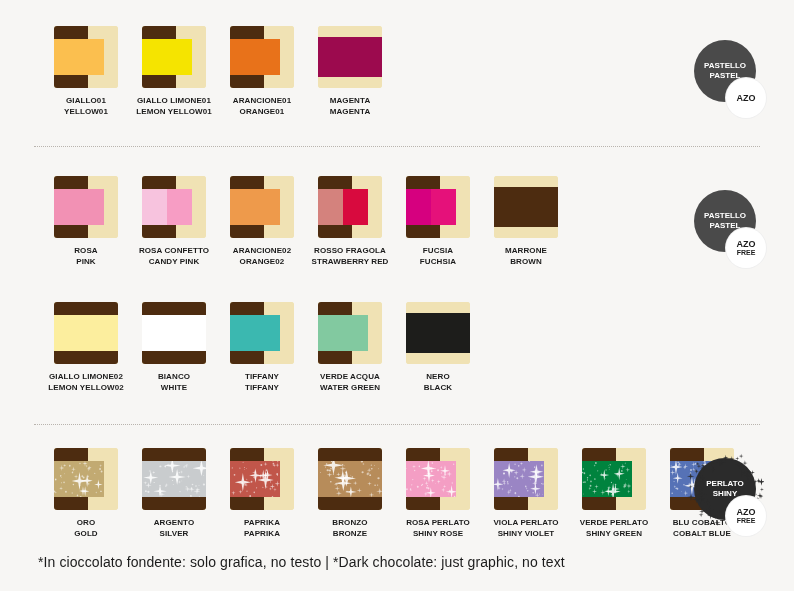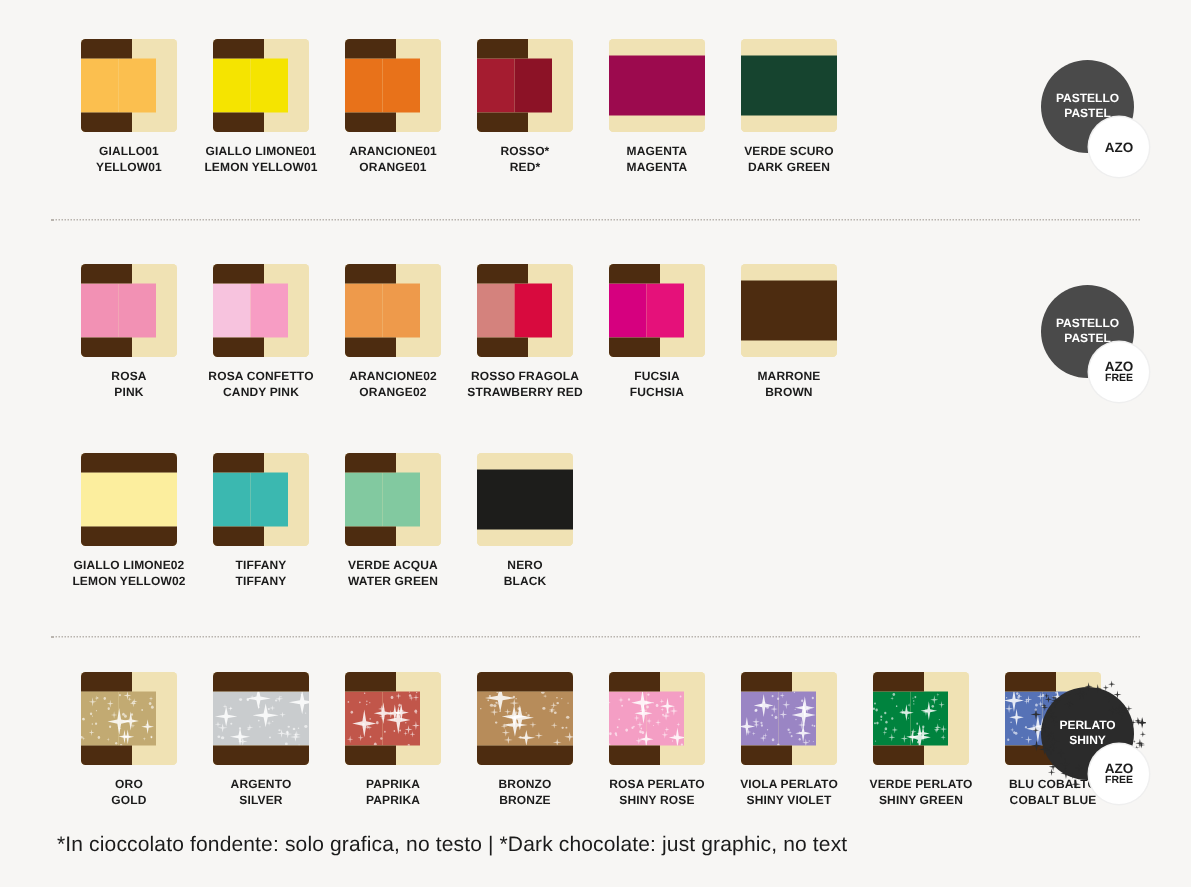--- a/index.html
+++ b/index.html
@@ -222,58 +222,30 @@
               </div>
               <div class="bar top"></div>
               <div class="bar bottom"></div>
             </div>
             <div class="label">
               <div>ARANCIONE01</div>
               <div>ORANGE01</div>
             </div>
           </div>
           <div class="swatch-cell">
-            <div class="tablet" data-style="split">
-              <div class="cream"></div>
-              <div class="body">
-                <div class="half-a" style="background: rgb(165, 28, 48);"></div>
-                <div class="half-b" style="background: rgb(140, 18, 38);"></div>
-              </div>
-              <div class="bar top"></div>
-              <div class="bar bottom"></div>
-            </div>
-            <div class="label">
-              <div>ROSSO*</div>
-              <div>RED*</div>
-            </div>
-          </div>
-          <div class="swatch-cell">
             <div class="tablet" data-style="cream">
               <div class="cream"></div>
               <div class="body">
                 <div class="half-a" style="background: rgb(156, 10, 78);"></div>
                 <div class="half-b" style="background: rgb(156, 10, 78);"></div>
               </div>
             </div>
             <div class="label">
               <div>MAGENTA</div>
               <div>MAGENTA</div>
-            </div>
-          </div>
-          <div class="swatch-cell">
-            <div class="tablet" data-style="cream">
-              <div class="cream"></div>
-              <div class="body">
-                <div class="half-a" style="background: rgb(22, 68, 47);"></div>
-                <div class="half-b" style="background: rgb(22, 68, 47);"></div>
-              </div>
-            </div>
-            <div class="label">
-              <div>VERDE SCURO</div>
-              <div>DARK GREEN</div>
             </div>
           </div>
         </div>
       </div>
       <div class="row" style="top: 176px;">
         <div class="row-items" style="margin-left: 42px;">
           <div class="swatch-cell">
             <div class="tablet" data-style="split">
               <div class="cream"></div>
               <div class="body">
@@ -371,20 +343,35 @@
               <div class="body">
                 <div class="half-a" style="background: rgb(252, 238, 158);"></div>
                 <div class="half-b" style="background: rgb(252, 238, 158);"></div>
               </div>
               <div class="bar top"></div>
               <div class="bar bottom"></div>
             </div>
             <div class="label">
               <div>GIALLO LIMONE02</div>
               <div>LEMON YELLOW02</div>
+            </div>
+          </div>
+          <div class="swatch-cell">
+            <div class="tablet" data-style="full">
+              <div class="cream"></div>
+              <div class="body">
+                <div class="half-a" style="background: rgb(255, 255, 255);"></div>
+                <div class="half-b" style="background: rgb(255, 255, 255);"></div>
+              </div>
+              <div class="bar top"></div>
+              <div class="bar bottom"></div>
+            </div>
+            <div class="label">
+              <div>BIANCO</div>
+              <div>WHITE</div>
             </div>
           </div>
           <div class="swatch-cell">
             <div class="tablet" data-style="split">
               <div class="cream"></div>
               <div class="body">
                 <div class="half-a" style="background: rgb(59, 184, 176);"></div>
                 <div class="half-b" style="background: rgb(59, 184, 176);"></div>
               </div>
               <div class="bar top"></div>

